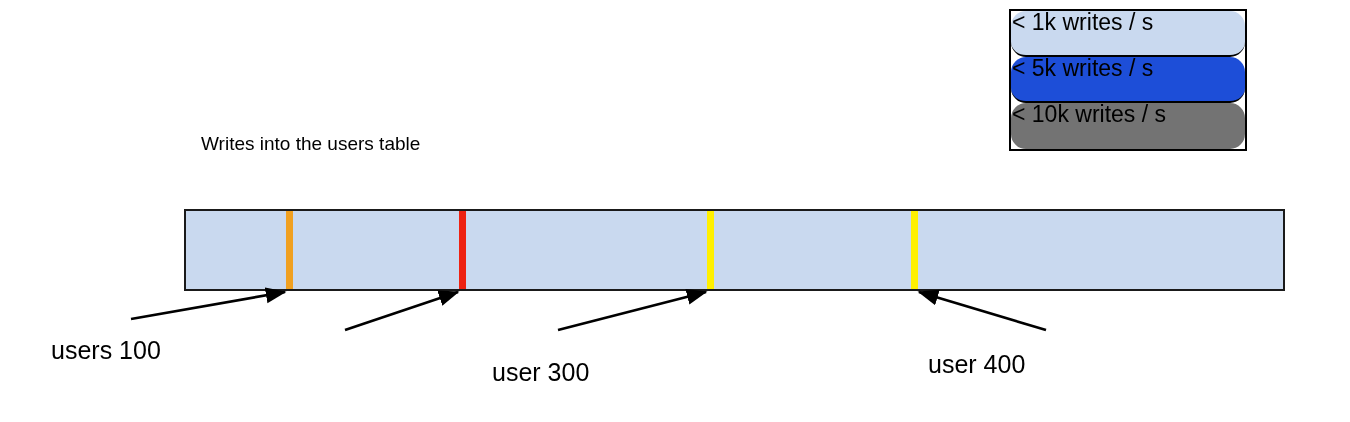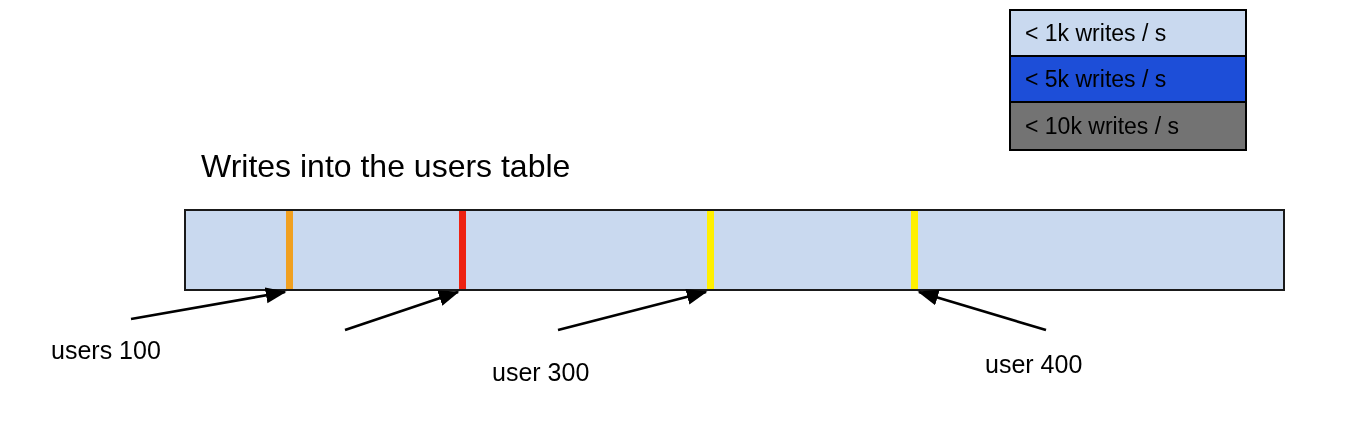--- a/index.html
+++ b/index.html
@@ -27,40 +27,41 @@
     top: 9px;
     width: 238px;
     border: 2px solid #000000;
     box-sizing: border-box;
     background: #ffffff;
   }
   .legend-row {
     height: 46px;
     box-sizing: border-box;
     display: flex;
-    align-items: center;
-    padding-left: 14px;
+    align-items: flex-start;
+    padding-left: 1px;
     border-bottom: 2px solid #000000;
+    border-radius: 15px;
   }
   .legend-row:last-child {
     border-bottom: none;
   }
   .legend-label {
     font-size: 23px;
     line-height: 1;
     white-space: nowrap;
     color: #000000;
   }
 
   
   .chart-title {
     position: absolute;
     left: 201px;
-    top: 150px;
-    font-size: 32px;
+    top: 134px;
+    font-size: 19px;
     line-height: 1;
     white-space: nowrap;
   }
 
   
   .bar {
     position: absolute;
     left: 184px;
     top: 209px;
     width: 1101px;
@@ -125,15 +126,15 @@
       </marker>
     </defs>
     <line x1="131" y1="319" x2="285" y2="292" stroke="#000000" stroke-width="2.6" marker-end="url(#ah)"></line>
     <line x1="345" y1="330" x2="458" y2="292" stroke="#000000" stroke-width="2.6" marker-end="url(#ah)"></line>
     <line x1="558" y1="330" x2="706" y2="292" stroke="#000000" stroke-width="2.6" marker-end="url(#ah)"></line>
     <line x1="1046" y1="330" x2="919" y2="292" stroke="#000000" stroke-width="2.6" marker-end="url(#ah)"></line>
   </svg>
 
   <div class="callout" style="left:51px; top:338px;">users 100</div>
   <div class="callout" style="left:492px; top:360px;text-align:center;">user 300</div>
-  <div class="callout" style="left:985px; top:352px;">user 400</div>
+  <div class="callout" style="left:928px; top:352px;">user 400</div>
 
 </div>
 
 </body></html>

